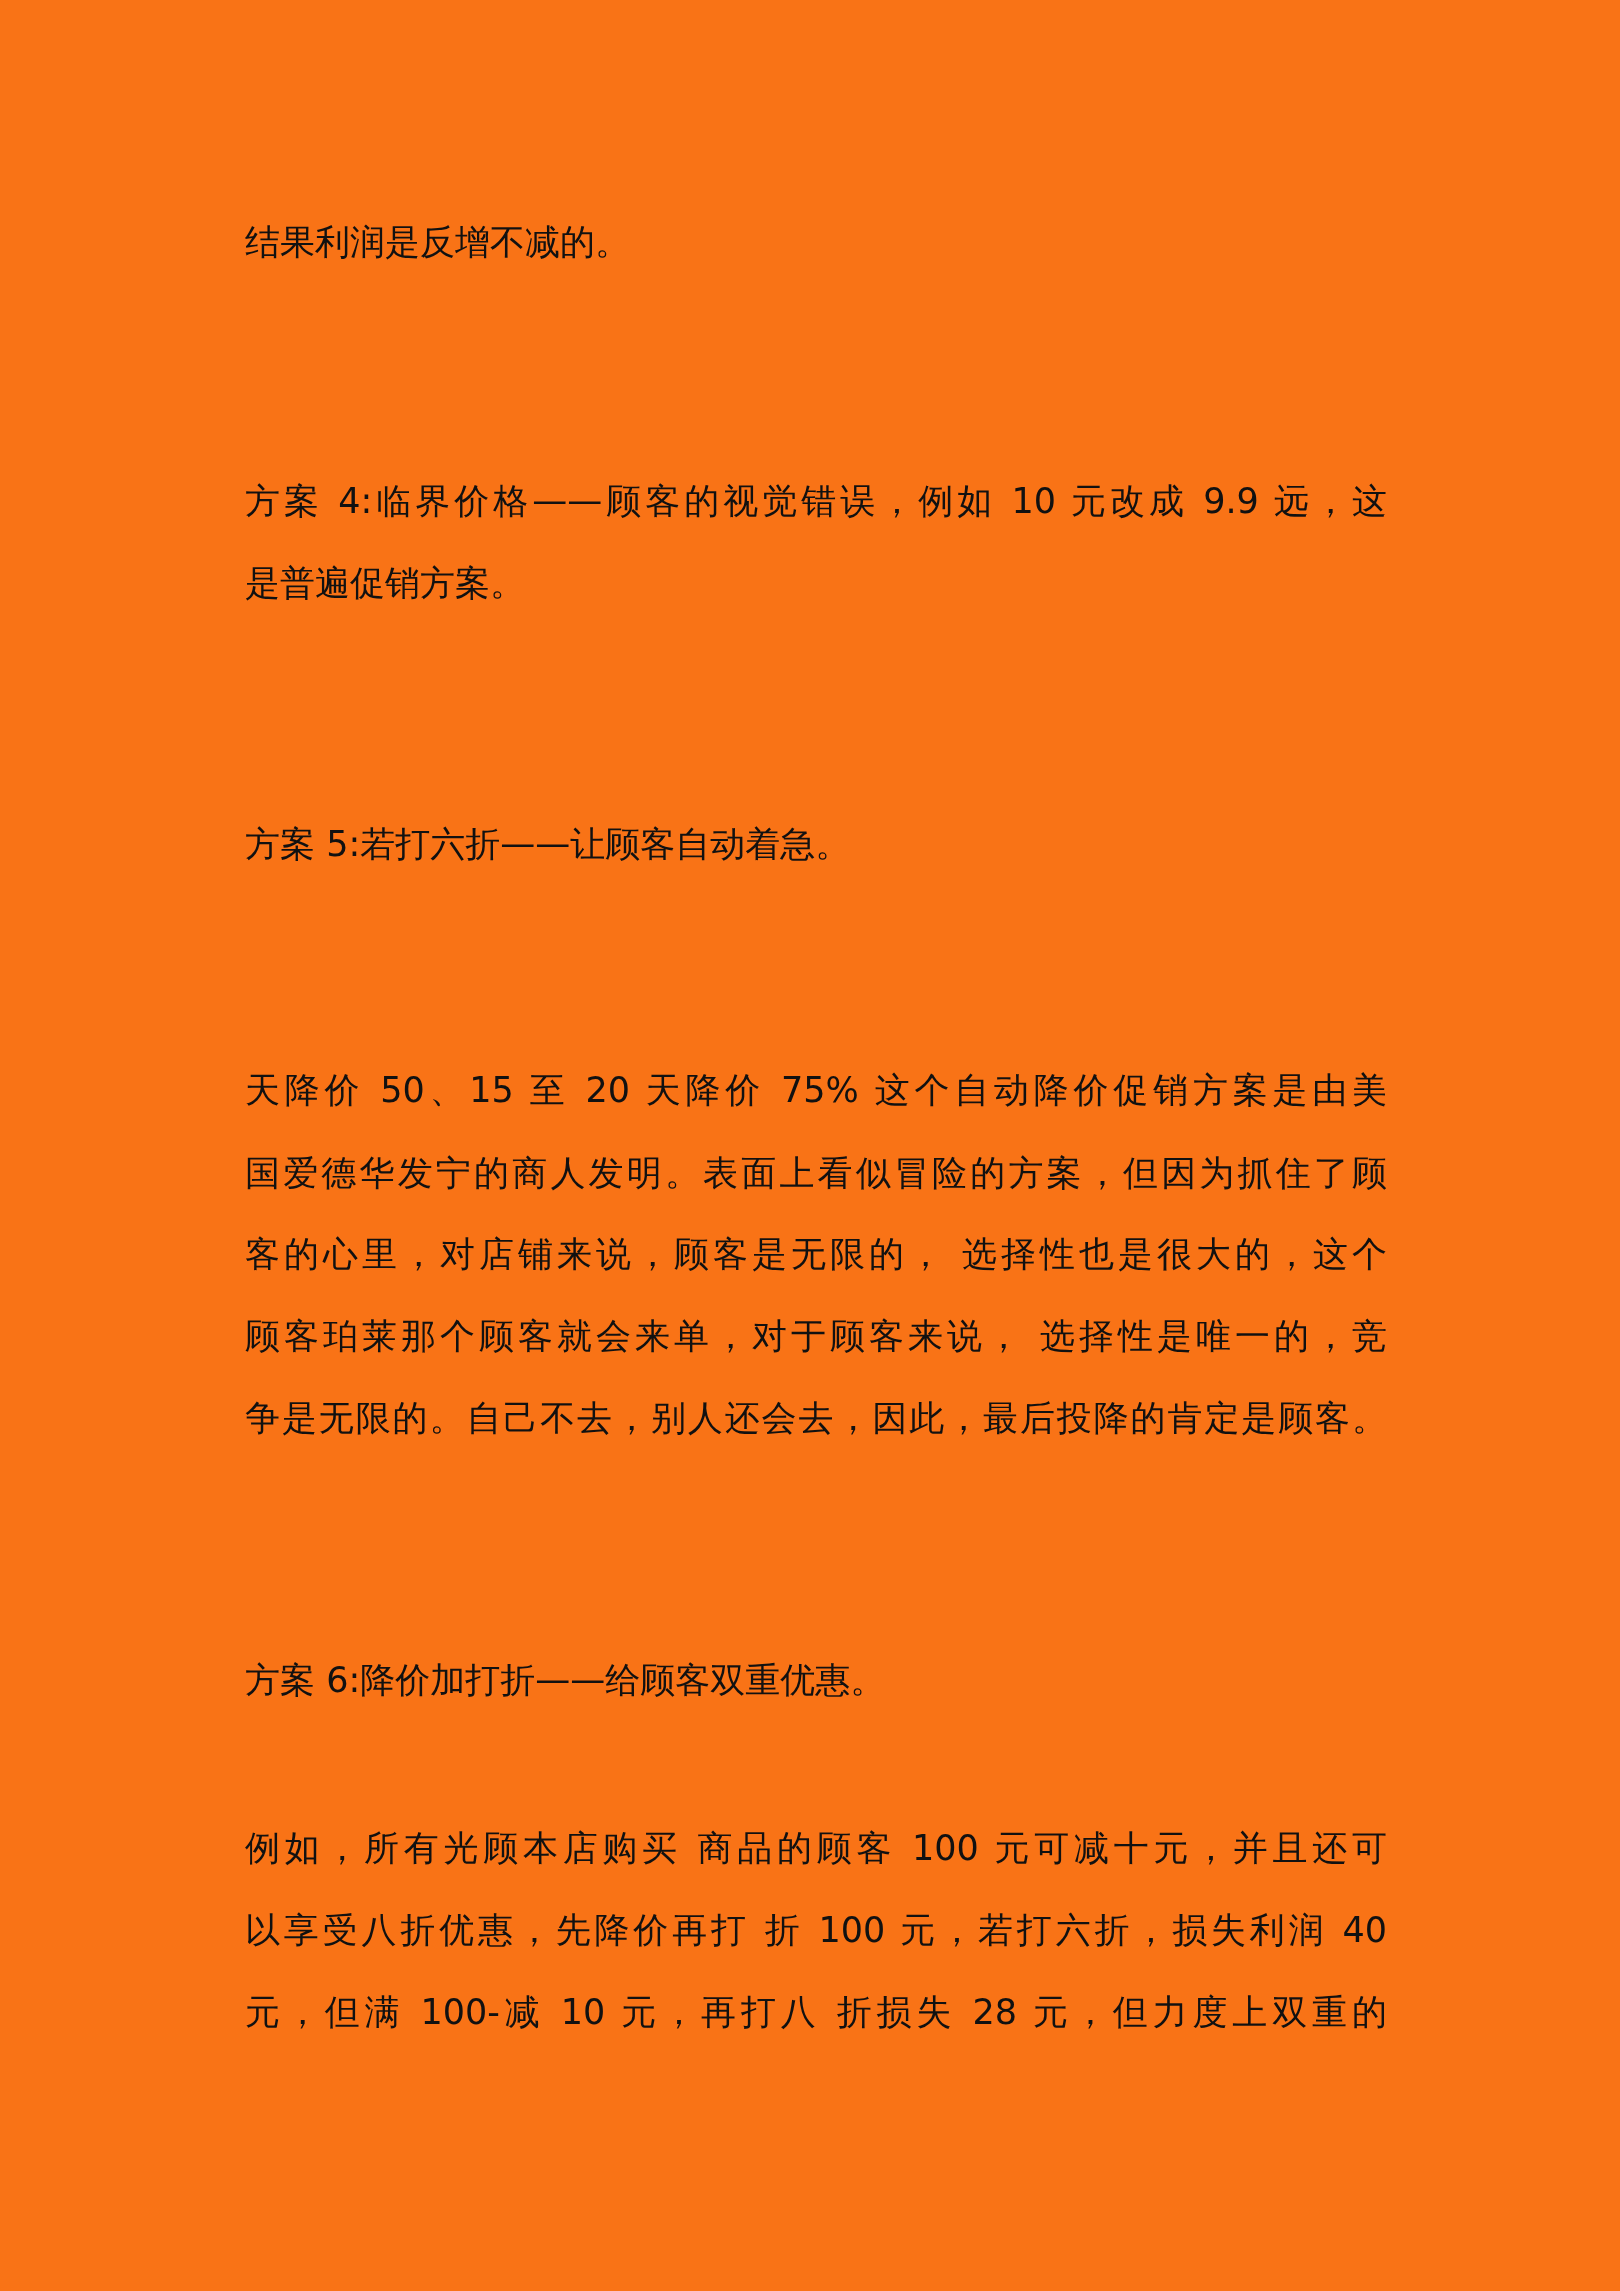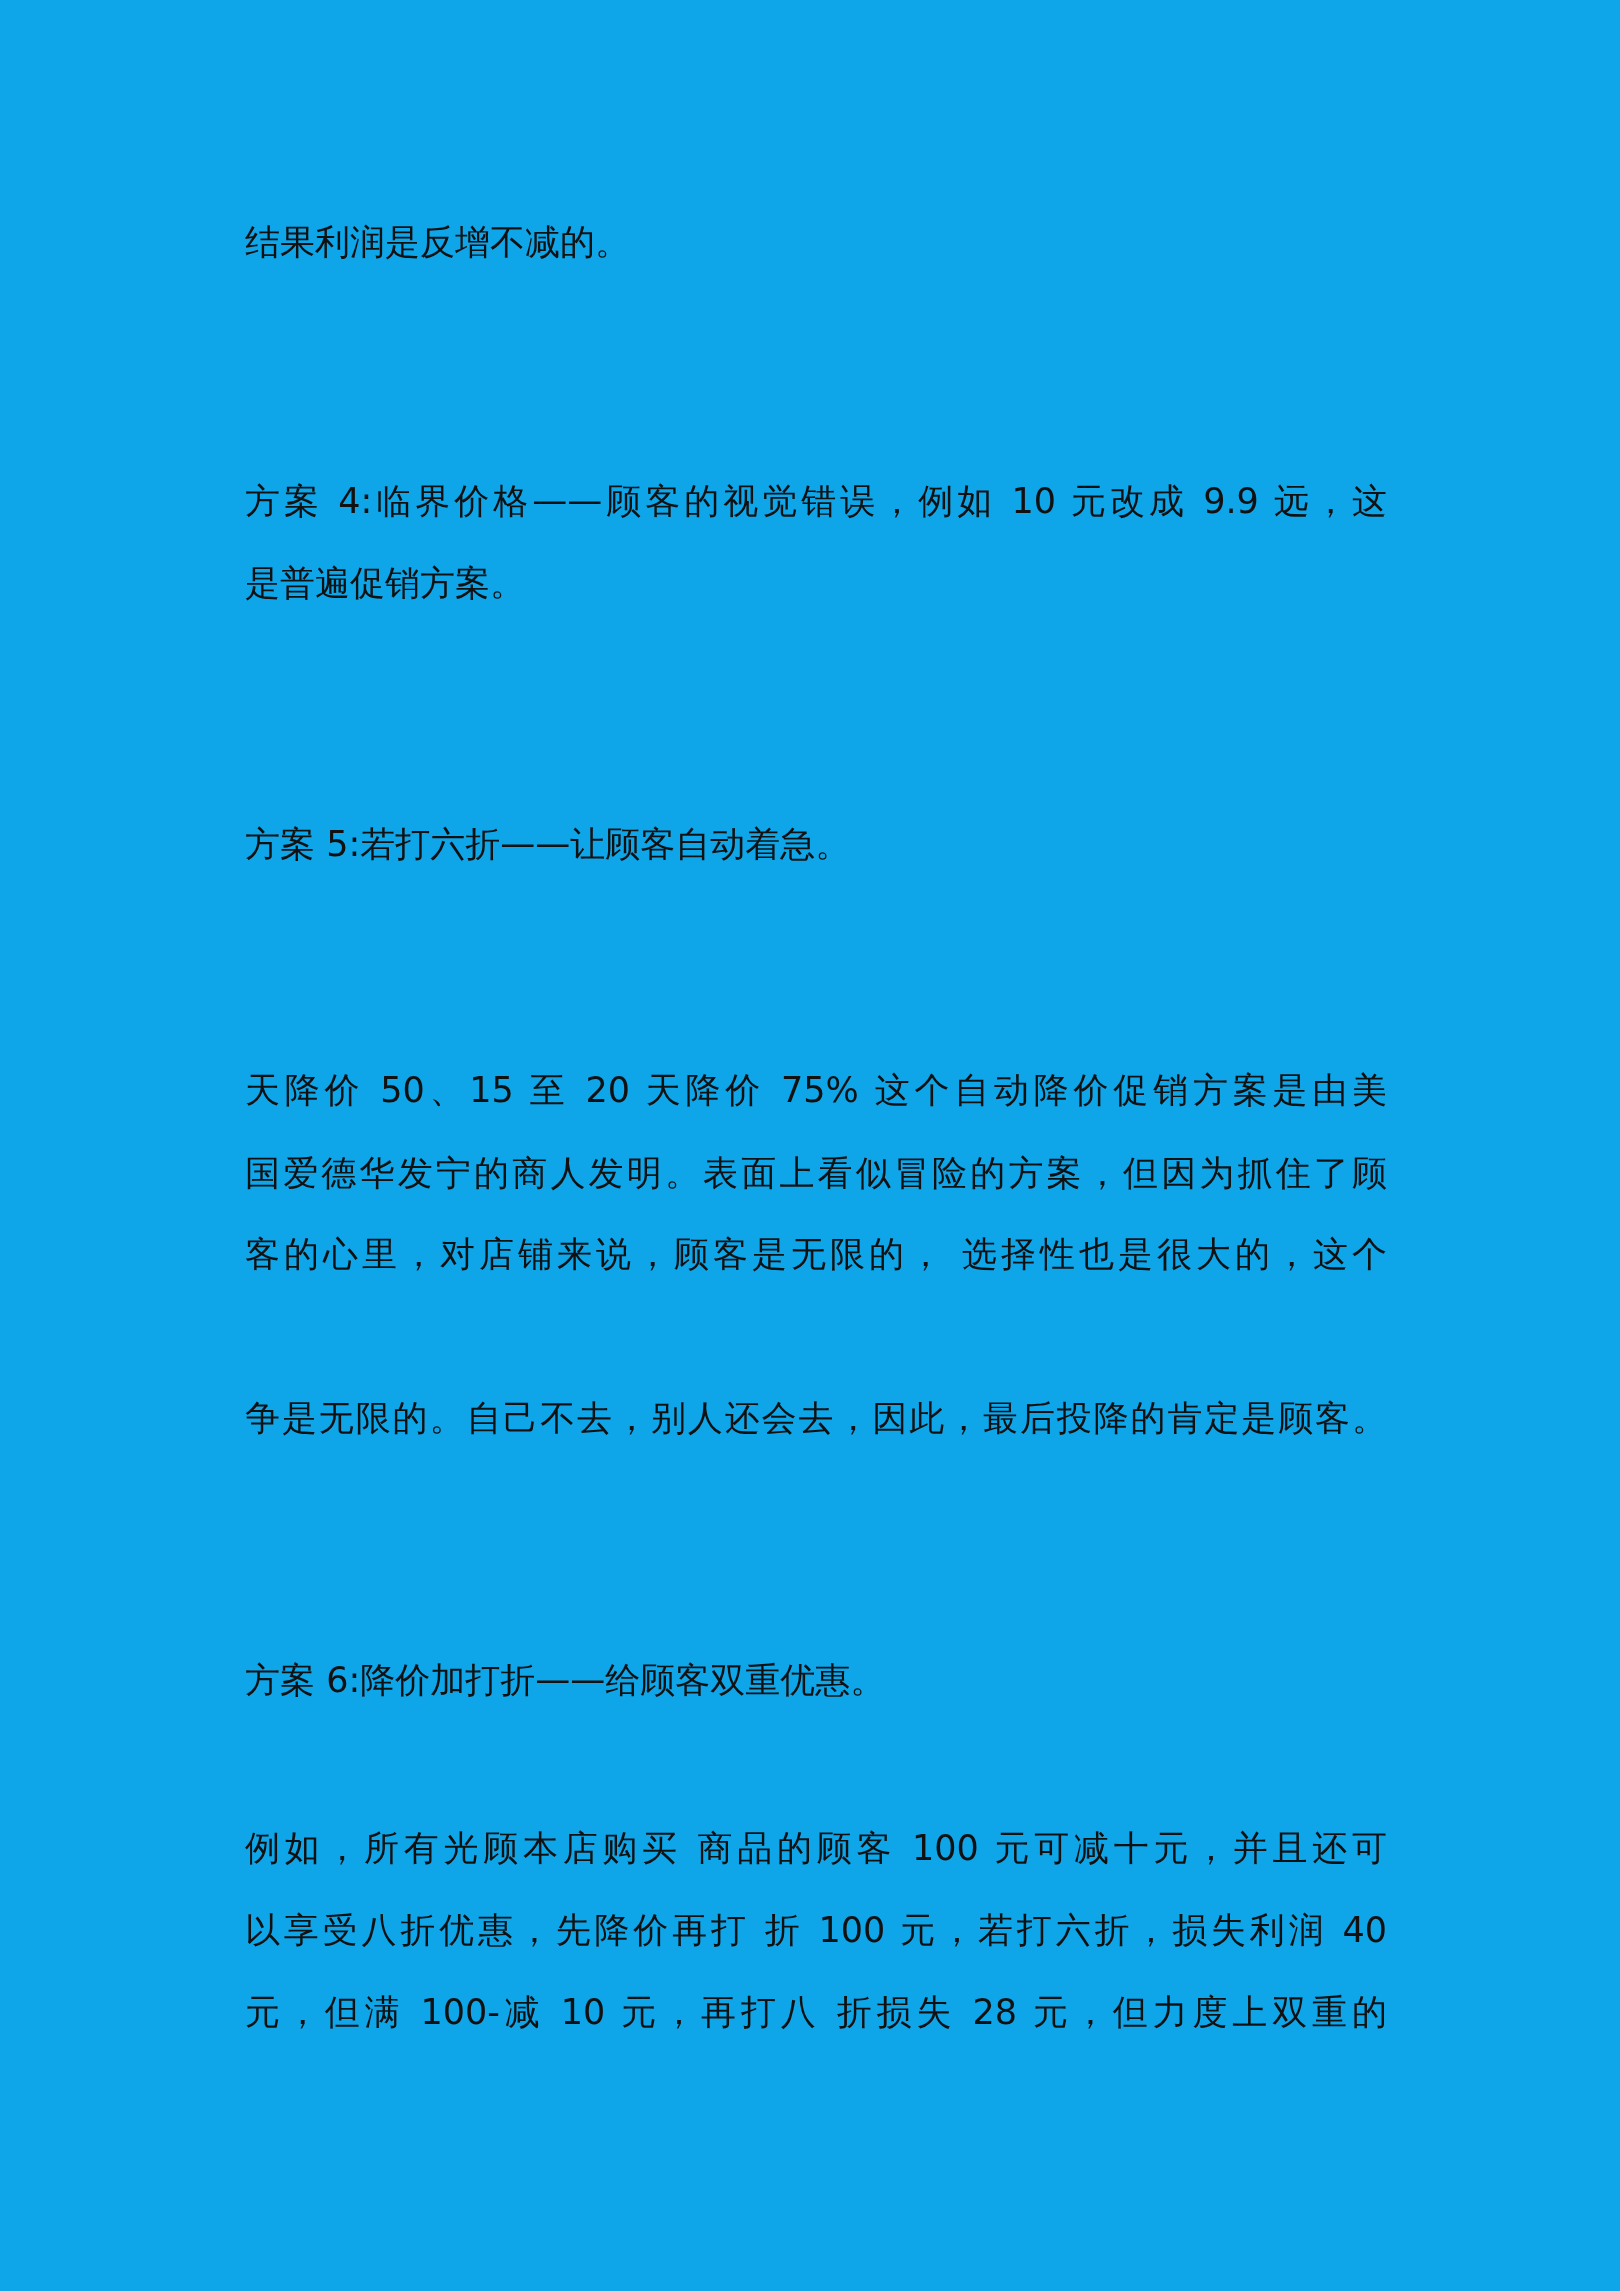--- a/index.html
+++ b/index.html
@@ -13,21 +13,21 @@
       position: relative;
       overflow: hidden;
       font-family: "DejaVu Sans", "Liberation Sans", sans-serif;
       color: #111111;
     }
     .page {
       position: absolute;
       left: 0; top: 0;
       width: 1620px;
       height: 2292px;
-      background: #0ea5e9;
+      background: #f97316;
     }
     .line {
       position: absolute;
       left: 245px;
       width: 1142px;
       height: 49px;
       line-height: 49px;
       font-size: 35px;
       white-space: nowrap;
       letter-spacing: 0px;
@@ -45,20 +45,21 @@
   <div class="line" style="top:218px;">结果利润是反增不减的。</div>
 
   <div class="line justify" style="top:477px;">方案  4:临界价格——顾客的视觉错误，例如  10  元改成  9.9  远，这</div>
   <div class="line" style="top:559px;">是普遍促销方案。</div>
 
   <div class="line" style="top:820px;">方案  5:若打六折——让顾客自动着急。</div>
 
   <div class="line justify" style="top:1066px;">天降价  50、15  至  20  天降价  75%  这个自动降价促销方案是由美</div>
   <div class="line justify" style="top:1230px;">客的心里，对店铺来说，顾客是无限的，  选择性也是很大的，这个</div>
   <div class="line justify" style="top:1149px;">国爱德华发宁的商人发明。表面上看似冒险的方案，但因为抓住了顾</div>
+  <div class="line justify" style="top:1312px;">顾客珀莱那个顾客就会来单，对于顾客来说，  选择性是唯一的，竞</div>
   <div class="line justify" style="top:1394px;">争是无限的。自己不去，别人还会去，因此，最后投降的肯定是顾客。</div>
 
   <div class="line" style="top:1656px;">方案  6:降价加打折——给顾客双重优惠。</div>
 
   <div class="line justify" style="top:1824px;">例如，所有光顾本店购买  商品的顾客  100  元可减十元，并且还可</div>
   <div class="line justify" style="top:1906px;">以享受八折优惠，先降价再打  折  100  元，若打六折，损失利润  40</div>
   <div class="line justify" style="top:1988px;">元，但满  100-减  10  元，再打八  折损失  28  元，但力度上双重的</div>
 
 </div>
 

